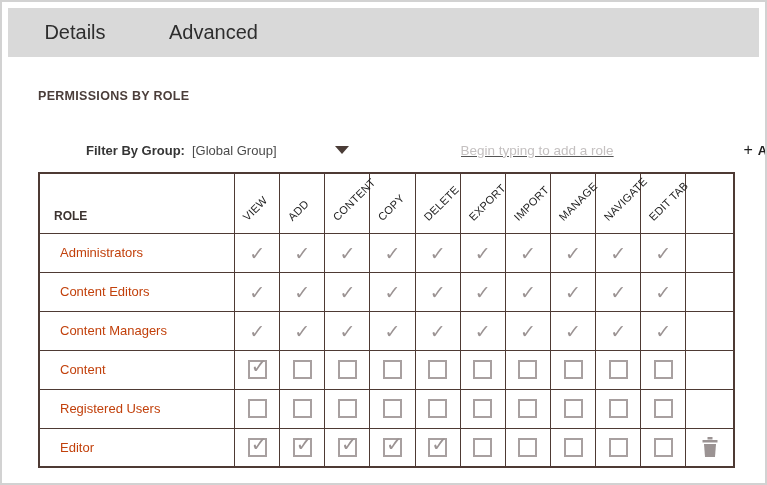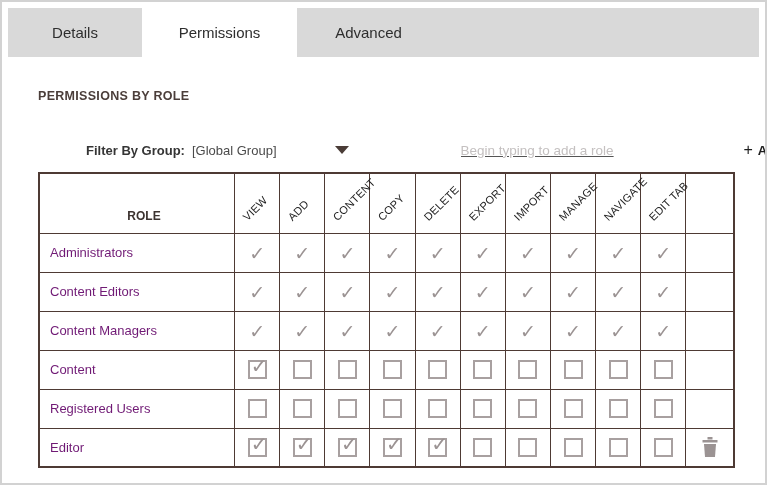--- a/index.html
+++ b/index.html
@@ -19,21 +19,21 @@
   .tabbar {
     margin:6px 6px 0 6px;
     height:49px;
     display:flex;
     background:#d9d9d9;
   }
   .tab {
     height:49px;
     line-height:49px;
     text-align:center;
-    font-size:15px;
+    font-size:20px;
     color:#2e2e2e;
     cursor:pointer;
   }
   .tab.active { background:#ffffff; }
   
   .content { padding:0 0 0 36px; }
   .section-title {
     margin-top:32px;
     font-size:12.5px;
     font-weight:bold;
@@ -85,21 +85,21 @@
     border-collapse:collapse;
     table-layout:fixed;
     width:697px;
   }
   table.perm, table.perm th, table.perm td {
     border:1px solid #4e3a34;
   }
   table.perm { border:2px solid #4e3a34; }
   th.role-h {
     height:60px;
-    text-align:center;
+    text-align:left;
     vertical-align:bottom;
     padding:0 0 10px 14px;
     font-size:12px;
     font-weight:bold;
     color:#3c3330;
   }
   th.col-h {
     height:60px;
     position:relative;
     font-weight:normal;
@@ -110,23 +110,23 @@
     left:14px;
     transform:rotate(-45deg);
     transform-origin:left bottom;
     white-space:nowrap;
     font-size:11px;
     color:#1f1f1f;
     letter-spacing:.2px;
   }
   td.role-cell {
     height:39px;
-    padding-left:10px;
+    padding-left:20px;
     font-size:13px;
-    color:#701a75;
+    color:#c2410c;
   }
   td.state-cell { height:39px; text-align:center; vertical-align:middle; }
   .lockcheck {
     display:inline-block;
     color:#9b9393;
     font-size:19px;
     font-weight:bold;
     line-height:1;
     transform:translateY(1px);
   }
@@ -155,21 +155,20 @@
     vertical-align:middle;
   }
 </style>
 </head>
 <body>
 
 <div class="page">
 
   <div class="tabbar">
       <div class="tab" style="width: 134px;">Details</div>
-      <div class="tab active" style="width: 155px;">Permissions</div>
       <div class="tab" style="width: 143px;">Advanced</div>
     </div>
 
   <div class="content">
 
     <div class="section-title">PERMISSIONS BY ROLE</div>
 
     <div class="filter-row">
       <span class="filter-label">Filter By Group:</span>
       <span class="filter-value">[Global Group]</span>

